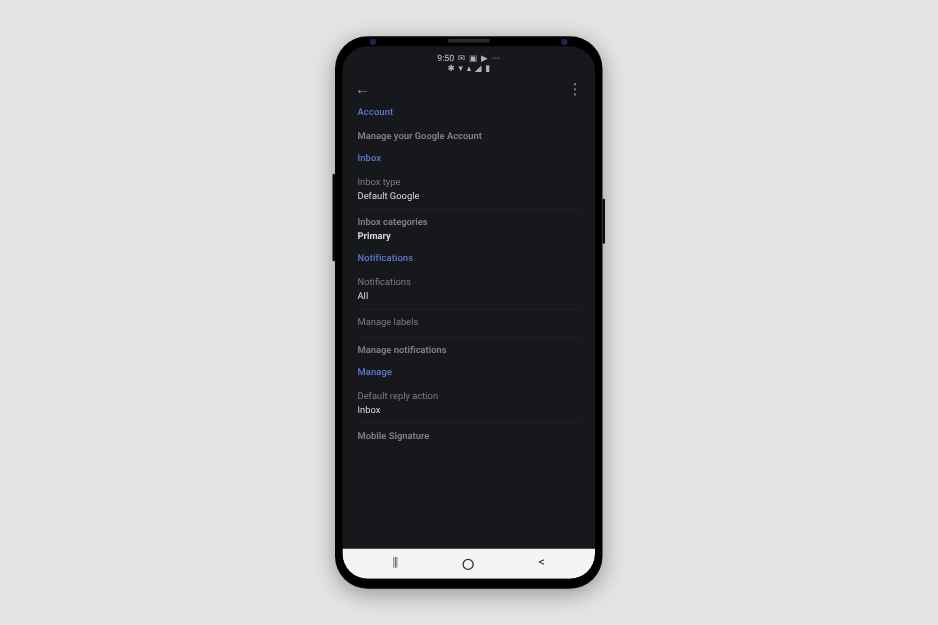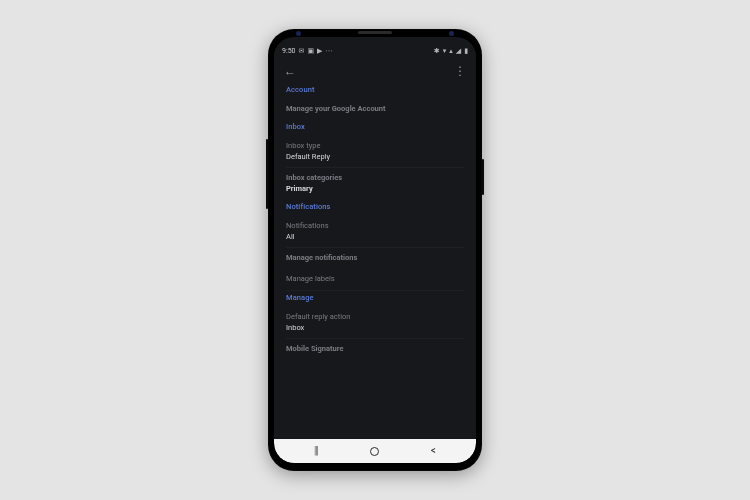--- a/index.html
+++ b/index.html
@@ -61,20 +61,21 @@
   .statusbar {
     height: 16px;
     display: flex;
     align-items: center;
     justify-content: space-between;
     padding: 0 8px;
     font-size: 7px;
     color: #cfd0d4;
     background: #17181c;
     margin-top: 6px;
+    flex-direction: column;
   }
   .statusbar .left, .statusbar .right {
     display: flex; align-items: center; gap: 3px;
   }
   .sb-icon { font-size: 7px; line-height: 1; opacity: .85; }
 
   
   .appbar {
     height: 24px;
     display: flex;
@@ -173,37 +174,37 @@
     <div class="content">
 
       <div class="section-header first">Account</div>
       <div class="row single noline">
         <div class="title">Manage your Google Account</div>
       </div>
 
       <div class="section-header">Inbox</div>
       <div class="row">
         <div class="title">Inbox type</div>
-        <div class="value">Default Reply</div>
+        <div class="value">Default Google</div>
       </div>
       <div class="row noline">
         <div class="title">Inbox categories</div>
         <div class="value">Primary</div>
       </div>
 
       <div class="section-header">Notifications</div>
       <div class="row">
         <div class="title">Notifications</div>
         <div class="value">All</div>
       </div>
+      <div class="row single">
+        <div class="title">Manage labels</div>
+      </div>
       <div class="row single noline">
         <div class="title">Manage notifications</div>
-      </div>
-      <div class="row single">
-        <div class="title">Manage labels</div>
       </div>
 
       <div class="section-header">Manage</div>
       <div class="row">
         <div class="title">Default reply action</div>
         <div class="value">Inbox</div>
       </div>
       <div class="row noline">
         <div class="title">Mobile Signature</div>
       </div>

